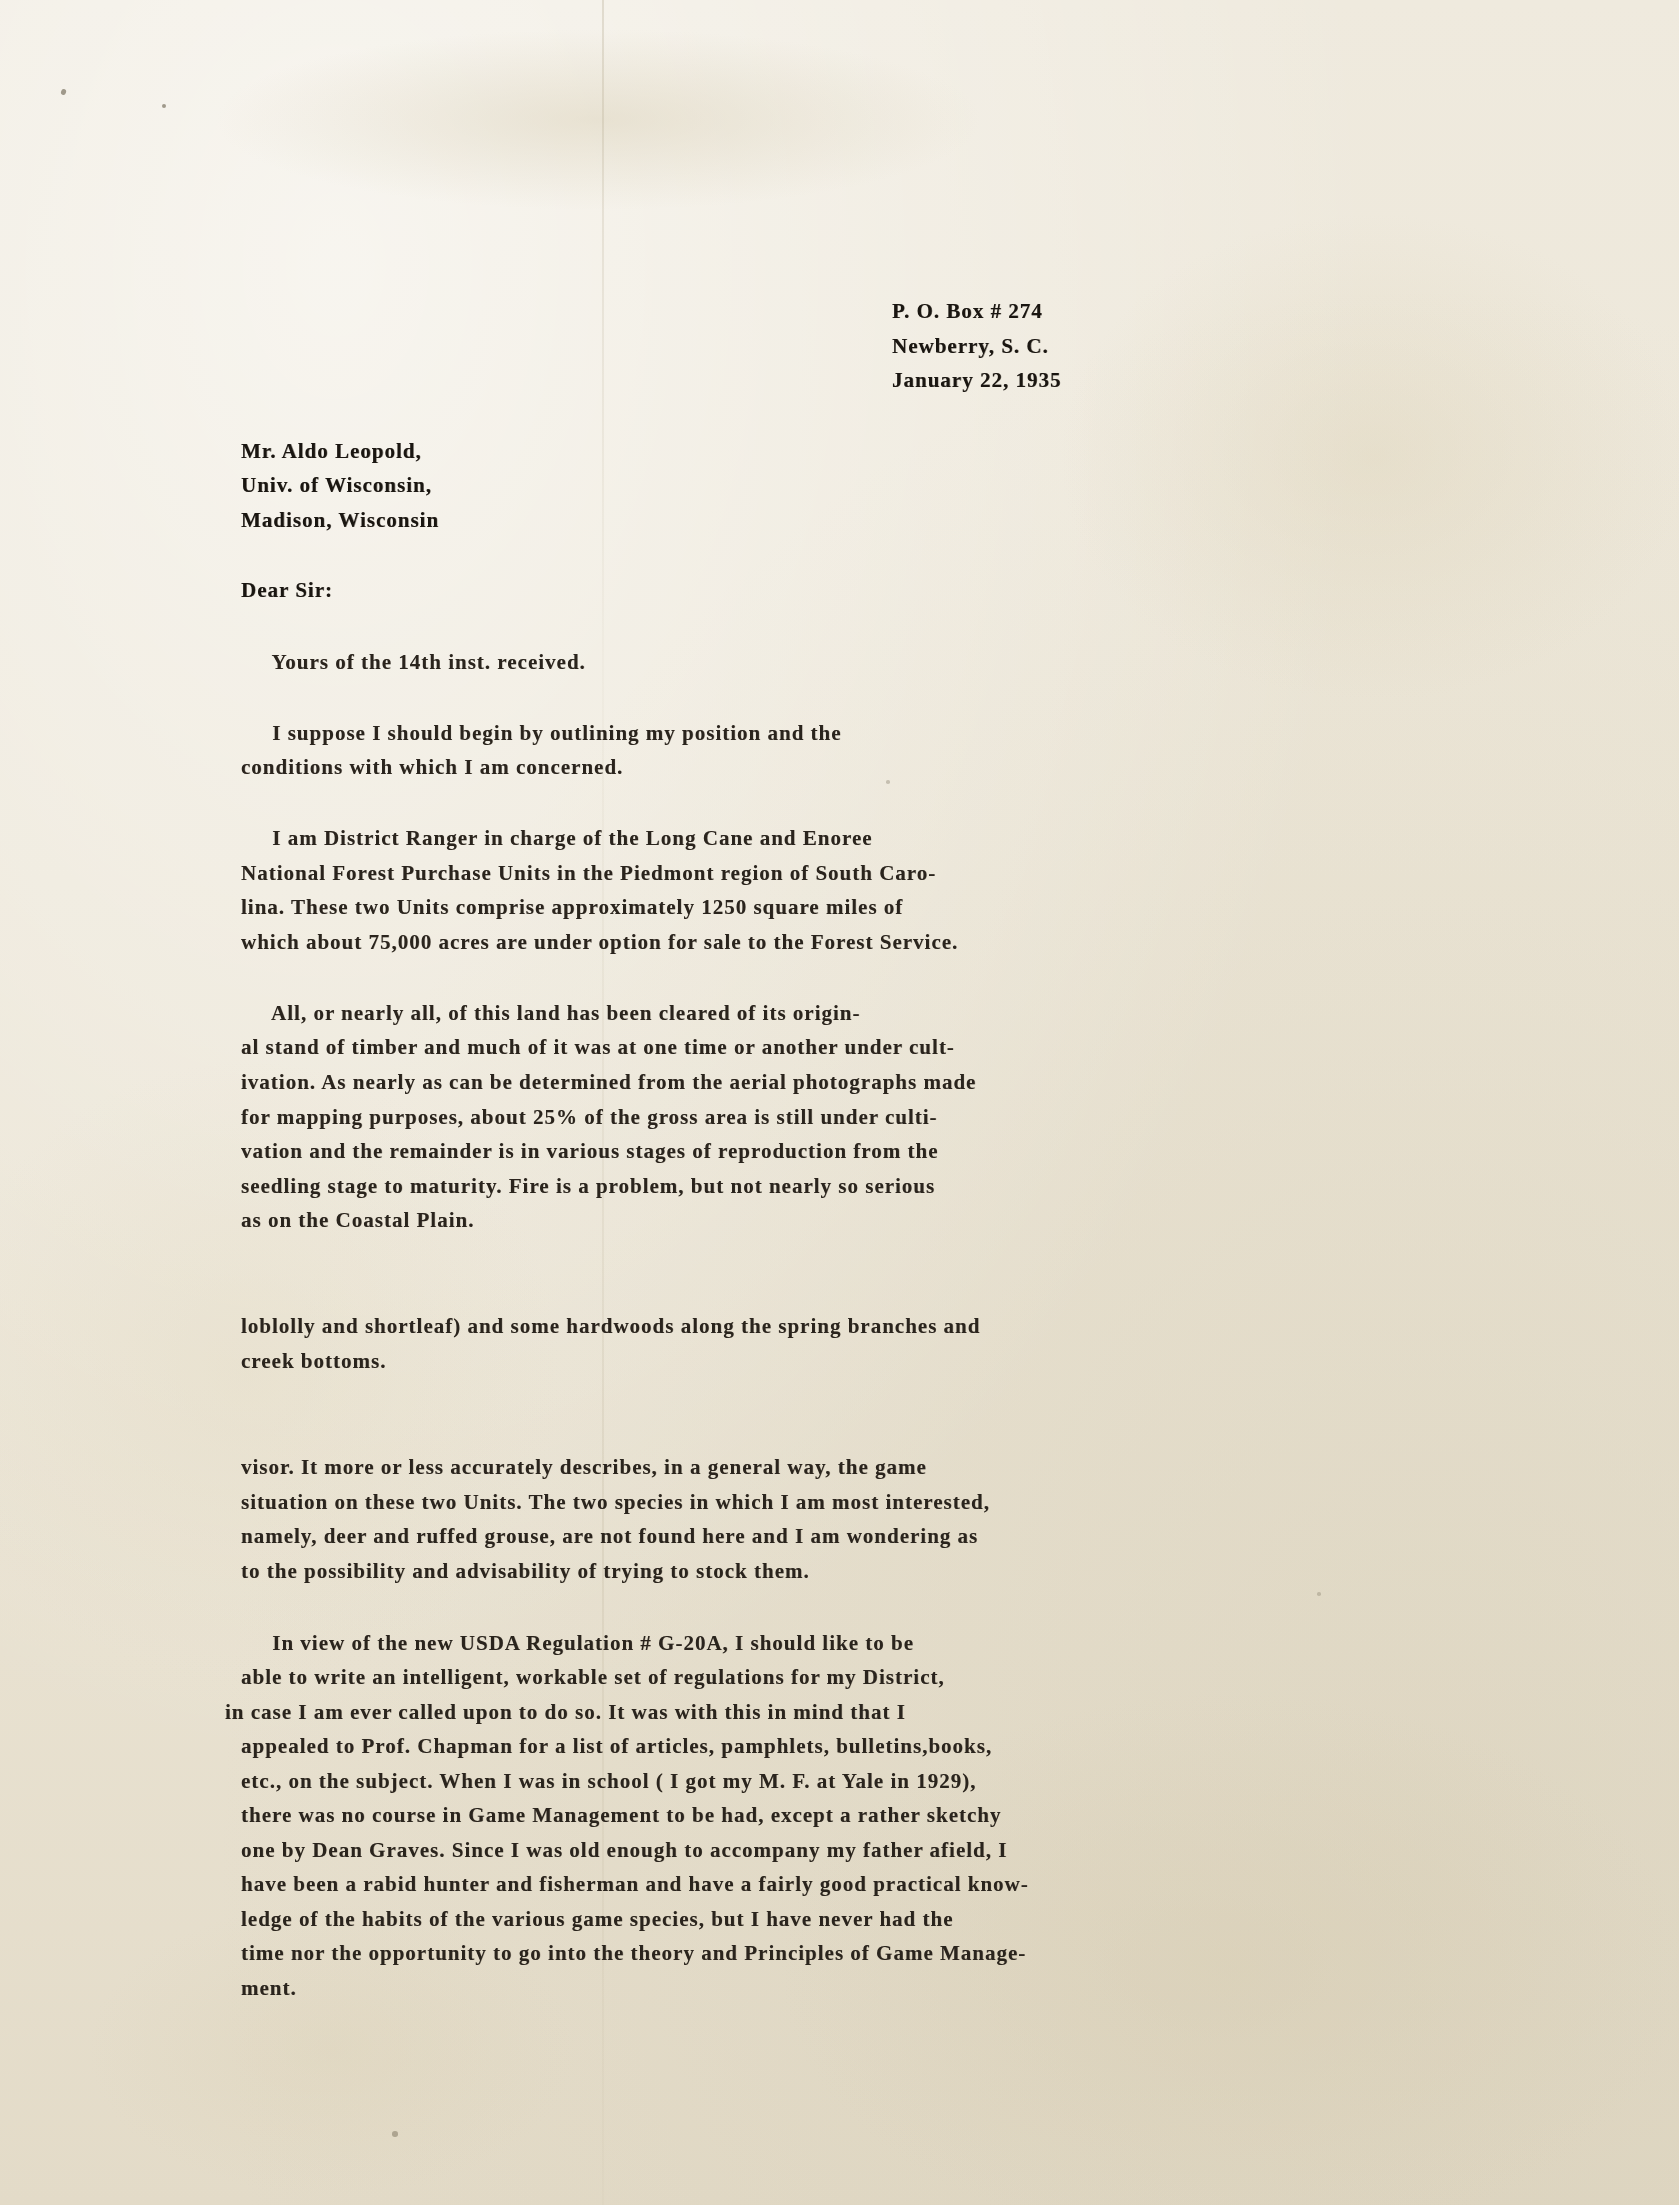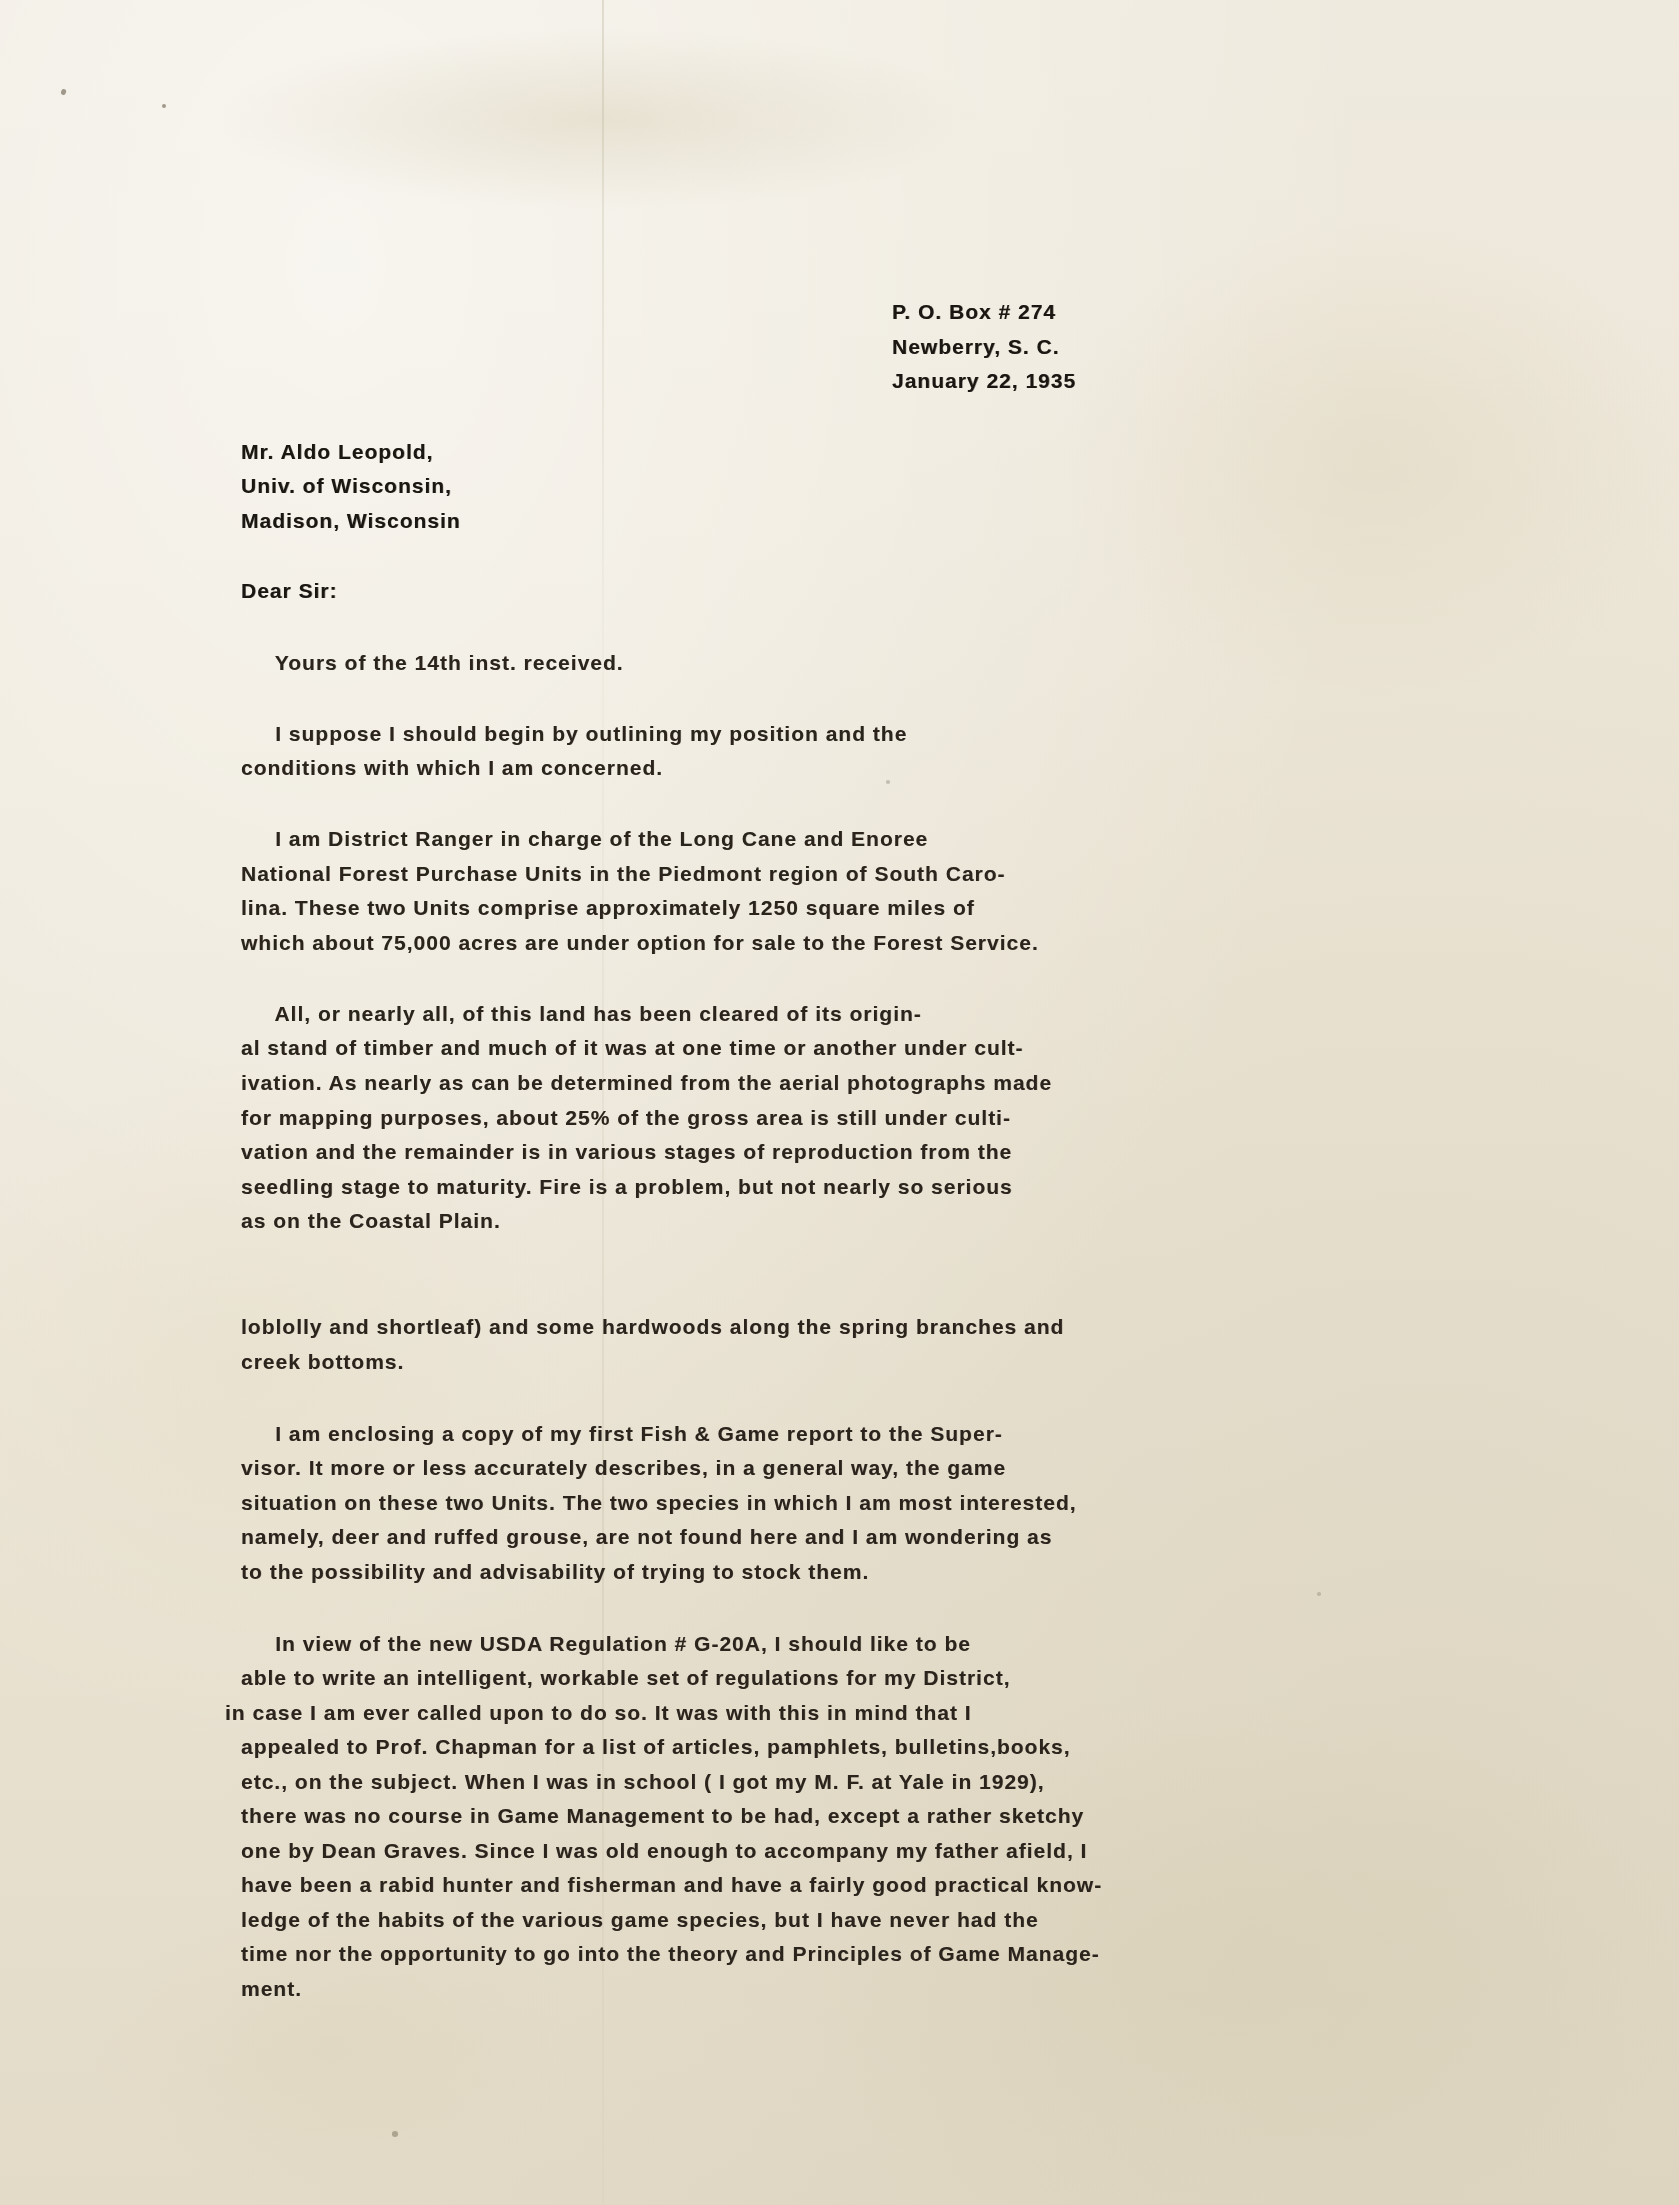--- a/index.html
+++ b/index.html
@@ -56,21 +56,21 @@
   .k3 { left: 392px; top: 2131px; width: 5.6px; height: 5.6px; opacity: .7; }
   .k4 { left: 886px; top: 780px; width: 3.5px; height: 3.5px; opacity: .5; }
   .k5 { left: 1317px; top: 1592px; width: 3.5px; height: 3.5px; opacity: .45; }
 
   
   #typescript {
     position: absolute;
     left: 0; top: 0;
     width: 1341px;
     height: 2205px;
-    font-family: Liberation Sans, sans-serif;
+    font-family: Liberation Serif, serif;
     color: #241f1a;
   }
 
   .tline {
     position: absolute;
     white-space: pre;
     font-size: 21px;
     letter-spacing: 1px;
     line-height: 1;
     color: #2a241d;
@@ -122,21 +122,20 @@
   <div class="tline" style="left:241px; top:1037px;">al stand of timber and much of it was at one time or another under cult-</div>
   <div class="tline" style="left:241px; top:1072px;">ivation. As nearly as can be determined from the aerial photographs made</div>
   <div class="tline" style="left:241px; top:1107px;">for mapping purposes, about 25% of the gross area is still under culti-</div>
   <div class="tline" style="left:241px; top:1141px;">vation and the remainder is in various stages of reproduction from the</div>
   <div class="tline" style="left:241px; top:1176px;">seedling stage to maturity. Fire is a problem, but not nearly so serious</div>
   <div class="tline" style="left:241px; top:1210px;">as on the Coastal Plain.</div>
 
   <div class="tline" style="left:241px; top:1316px;">loblolly and shortleaf) and some hardwoods along the spring branches and</div>
   <div class="tline" style="left:241px; top:1351px;">creek bottoms.</div>
 
-  <div class="tline" style="left:241px; top:1423px;">     I am enclosing a copy of my first Fish &amp; Game report to the Super-</div>
   <div class="tline" style="left:241px; top:1492px;">situation on these two Units. The two species in which I am most interested,</div>
   <div class="tline" style="left:241px; top:1457px;">visor. It more or less accurately describes, in a general way, the game</div>
   <div class="tline" style="left:241px; top:1526px;">namely, deer and ruffed grouse, are not found here and I am wondering as</div>
   <div class="tline" style="left:241px; top:1561px;">to the possibility and advisability of trying to stock them.</div>
 
   <div class="tline" style="left:241px; top:1633px;">     In view of the new USDA Regulation # G-20A, I should like to be</div>
   <div class="tline" style="left:241px; top:1667px;">able to write an intelligent, workable set of regulations for my District,</div>
   <div class="tline" style="left:225px; top:1702px;">in case I am ever called upon to do so. It was with this in mind that I</div>
   <div class="tline" style="left:241px; top:1736px;">appealed to Prof. Chapman for a list of articles, pamphlets, bulletins,books,</div>
   <div class="tline" style="left:241px; top:1771px;">etc., on the subject. When I was in school ( I got my M. F. at Yale in 1929),</div>

